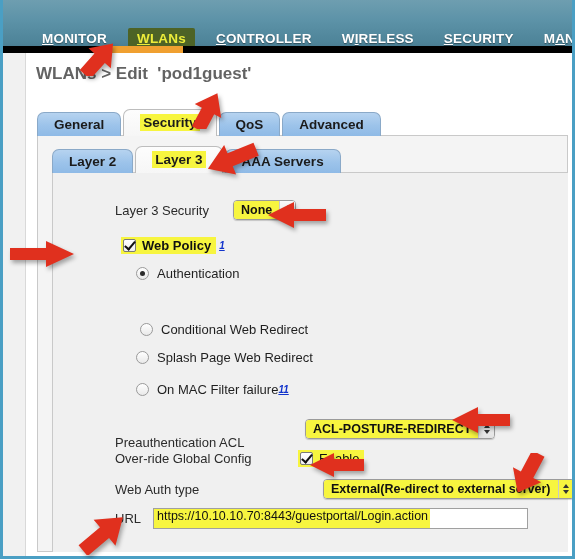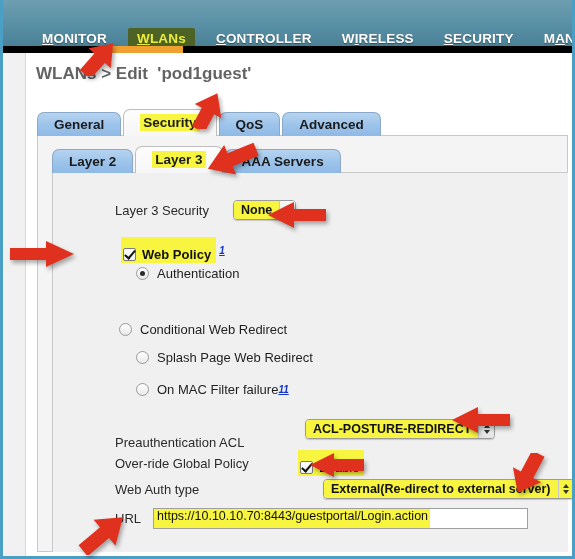--- a/index.html
+++ b/index.html
@@ -206,21 +206,21 @@
     display: block;
     width: 0; height: 0;
     border-left: 3.5px solid transparent;
     border-right: 3.5px solid transparent;
   }
   .sel-arrows i.up { border-bottom: 4px solid #333; margin-bottom: 2px; }
   .sel-arrows i.dn { border-top: 4px solid #333; }
   .aqua-select.hl-arrows .sel-arrows { background: #f7f53f; }
 
   
-  .cbx-wrap { display: inline-flex; align-items: center; background: #f7f53f; padding: 10px 5px 1px 2px; }
+  .cbx-wrap { display: inline-flex; align-items: center; background: #f7f53f; padding: 1px 5px 1px 2px; }
   .cbx {
     width: 13px; height: 13px;
     border: 1px solid #7a7a7a;
     border-radius: 2px;
     background: linear-gradient(to bottom,#ffffff 0%, #efefef 100%);
     position: relative;
     display: inline-block;
     box-sizing: border-box;
     margin-right: 6px;
   }
@@ -351,21 +351,21 @@
             <span class="cbx checked"></span>
             <span class="cbx-label">Web Policy</span>
           </span>
           <a class="sup-link">1</a>
         </div>
 
         <div class="radio-row" style="left:83px; top:93px;">
           <span class="rdo checked"></span>
           <span class="rdo-label">Authentication</span>
         </div>
-        <div class="radio-row" style="left:66px; top:149px;">
+        <div class="radio-row" style="left:87px; top:149px;">
           <span class="rdo"></span>
           <span class="rdo-label">Conditional Web Redirect</span>
         </div>
         <div class="radio-row" style="left:83px; top:177px;">
           <span class="rdo"></span>
           <span class="rdo-label">Splash Page Web Redirect</span>
         </div>
         <div class="radio-row" style="left:83px; top:209px;">
           <span class="rdo"></span>
           <span class="rdo-label">On MAC Filter failure</span>
@@ -377,21 +377,21 @@
           <span class="aqua-select">
             <span class="sel-text">ACL-POSTURE-REDIRECT</span>
             <span class="sel-arrows">
                 <i class="up"></i>
                 <i class="dn"></i>
               </span>
           </span>
         </div>
 
         <div class="form-row" style="left:62px; top:277px;">
-          <span class="form-label" style="width:183px;">Over-ride Global Policy</span>
+          <span class="form-label" style="width:183px;">Over-ride Global Config</span>
           <span class="cbx-wrap">
             <span class="cbx checked"></span>
             <span class="cbx-label" style="font-weight:normal;">Enable</span>
           </span>
         </div>
 
         <div class="form-row" style="left:62px; top:306px;">
           <span class="form-label" style="width:208px;">Web Auth type</span>
           <span class="aqua-select hl-arrows">
             <span class="sel-text">External(Re-direct to external server)</span>

